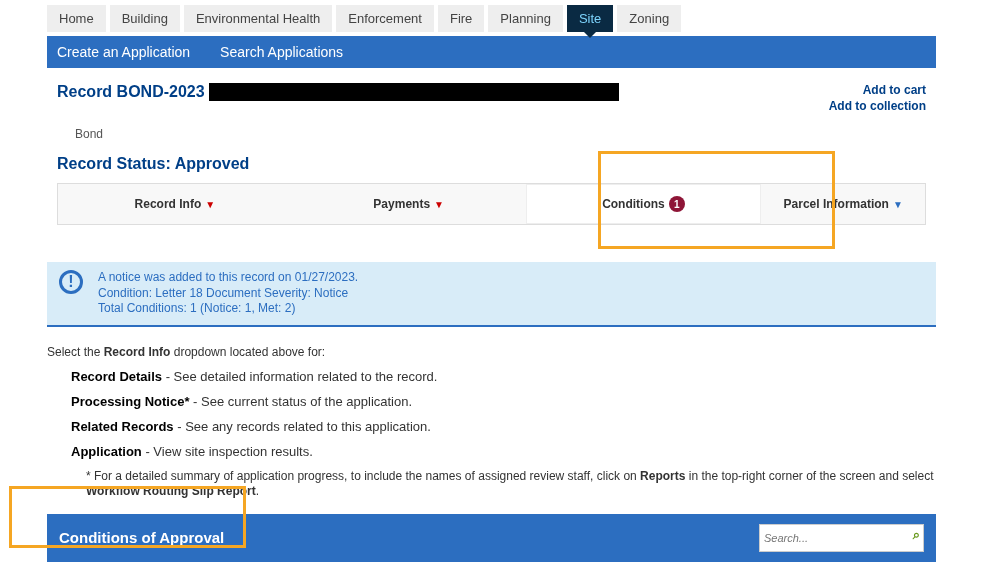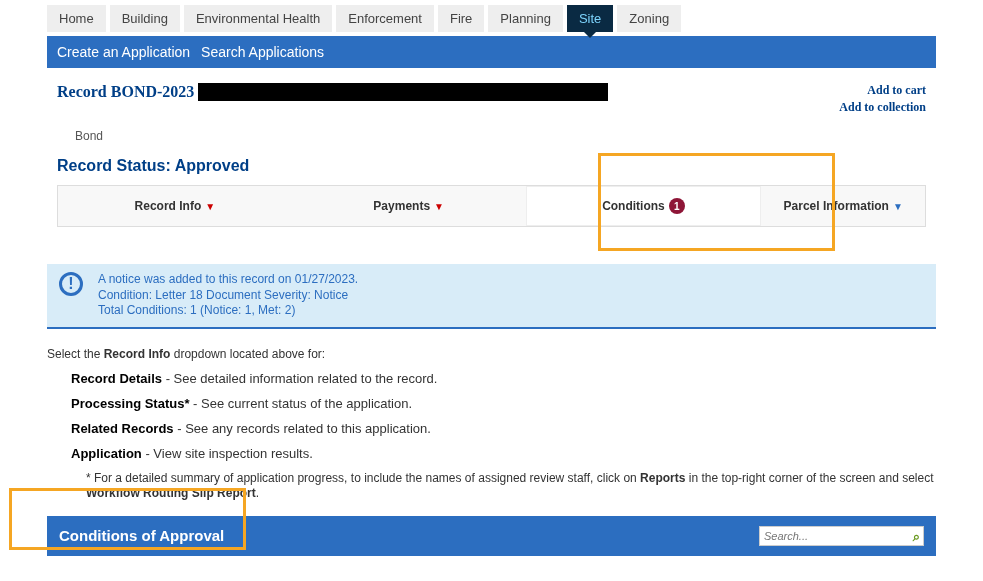--- a/index.html
+++ b/index.html
@@ -36,36 +36,35 @@
     transform:translateX(-50%);
     border-left:6px solid transparent;
     border-right:6px solid transparent;
     border-top:6px solid #0a2a43;
   }
   .sub-bar {
     margin: 4px 47px 0 47px;
     background: #2c6ec0;
     color:#fff;
     display:flex;
-    gap: 11px;
+    gap: 30px;
     padding: 8px 10px;
     font-size: 14px;
   }
   .sub-bar span { cursor:pointer; }
   .content { margin: 0 47px; }
   .record-header {
     margin-top: 15px;
     padding: 0 10px 12px 10px;
     position:relative;
   }
   .record-title-row {
     display:flex;
     justify-content:space-between;
     align-items:flex-start;
-    font-family:Liberation Serif, serif;
   }
   .record-title {
     color:#003f87;
     font-weight:bold;
     font-size:16px;
     display:flex;
     align-items:center;
   }
   .record-title .redact {
     display:inline-block;
@@ -178,21 +177,21 @@
     font-weight:bold;
     display:flex;
     justify-content:space-between;
     align-items:center;
   }
   .search-box-wrap {
     position:relative;
   }
   .search-box {
     width:165px;
-    height:20px;
+    height:28px;
     font-size:11px;
     padding:1px 20px 1px 4px;
     color:#999;
     border:1px solid #ccc;
     font-style:italic;
   }
   .search-icon {
     position:absolute;
     right:4px; top:3px;
     color:#6a9a1f;
@@ -265,21 +264,21 @@
       <div>Condition: Letter 18 Document   Severity: Notice</div>
       <div>Total Conditions: 1  (Notice: 1, Met: 2)</div>
     </div>
   </div>
 
   <div class="help-text">
     <span>Select the </span><b>Record Info</b><span> dropdown located above for:</span>
   </div>
   <div class="help-list" id="help-list">
       <p><b>Record Details</b><span> - See detailed information related to the record.</span></p>
-      <p><b>Processing Status*</b><span> - See current status of the application.</span></p>
+      <p><b>Processing Notice*</b><span> - See current status of the application.</span></p>
       <p><b>Related Records</b><span> - See any records related to this application.</span></p>
       <p><b>Application</b><span> - View site inspection results.</span></p>
     </div>
 
   <div class="reports-note">
     <span>* For a detailed summary of application progress, to include the names of assigned review staff, click on </span><b>Reports</b><span> in the top-right corner of the screen and select </span><b>Workflow Routing Slip Report</b><span>.</span>
   </div>
 
   <div class="conditions-header-wrap">
     <div class="conditions-header">

